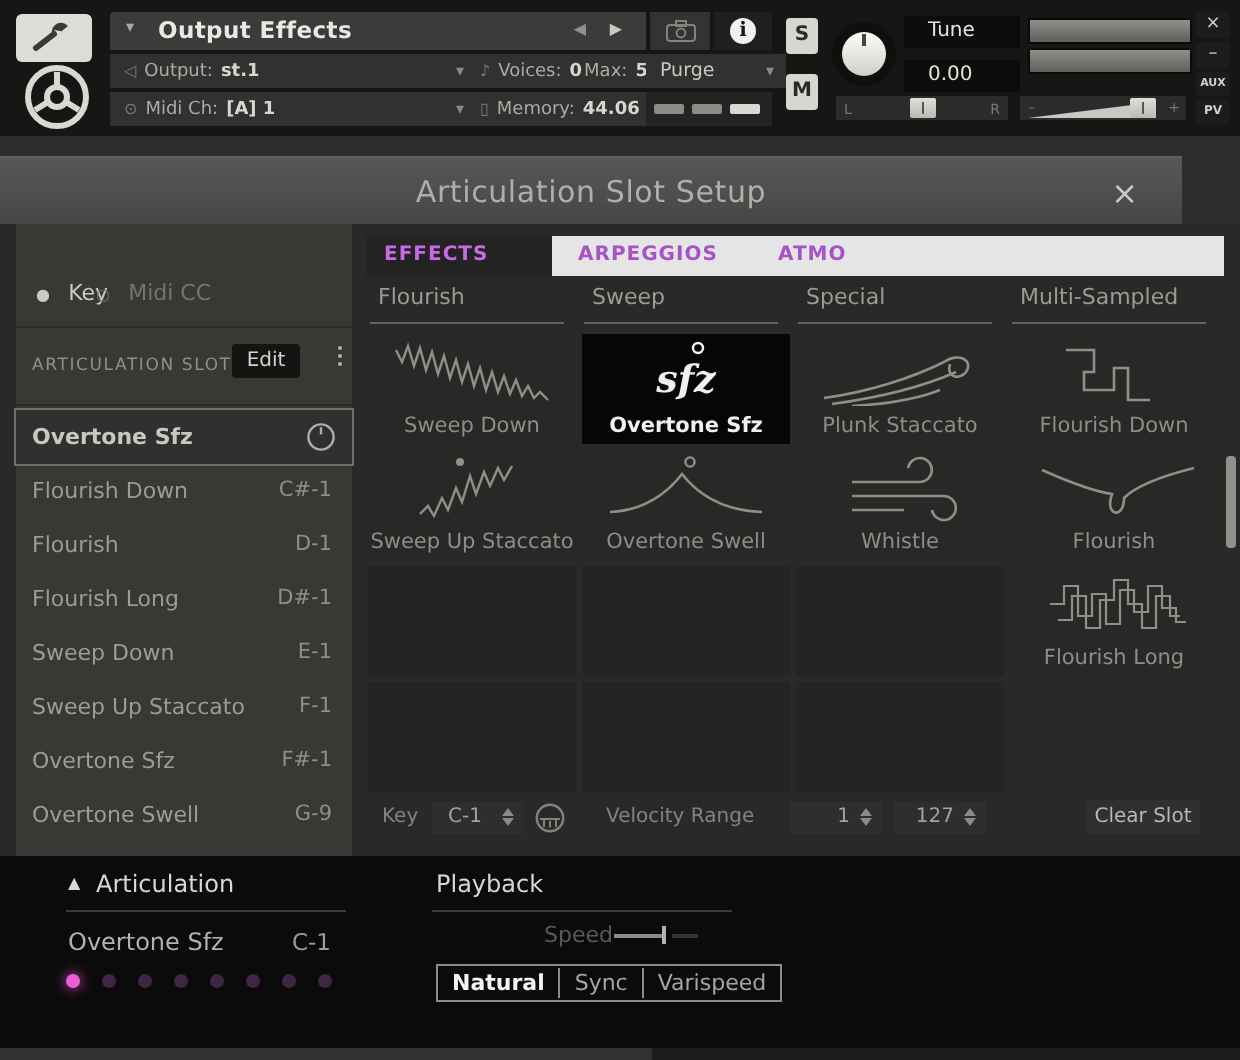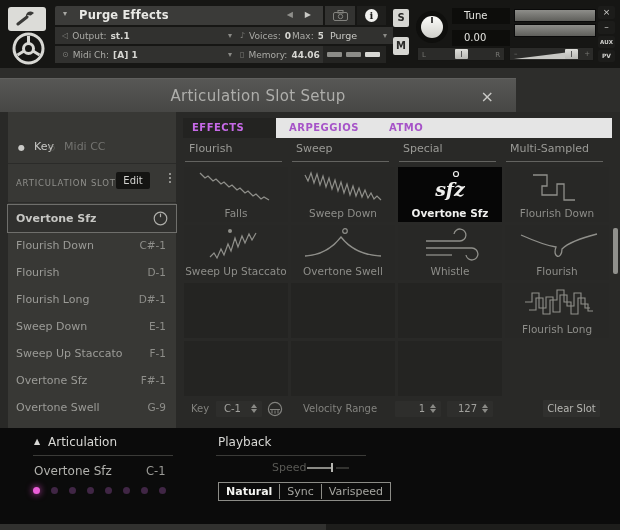--- a/index.html
+++ b/index.html
@@ -31,21 +31,21 @@
   .knob .tick{position:absolute;left:15px;top:6px;width:2px;height:6px;background:#444;}
   .tunebox{left:452px;width:58px;height:16px;background:#0d0d0b;color:#e4e4e0;font-size:10px;line-height:16px;padding-left:12px;box-sizing:border-box;}
   .lmeter{left:514px;width:80px;height:11px;background:linear-gradient(180deg,#8e8e8a,#5f5f5b);border:1px solid #0a0a0a;}
   .slider{background:#2b2b29;border:1px solid #151513;box-sizing:border-box;}
   .slider .end{position:absolute;top:3px;font-size:7px;color:#77777.3;color:#777773;}
   .shandle{position:absolute;top:1px;width:13px;height:10px;background:linear-gradient(180deg,#dededa,#b9b9b5);border-radius:1px;}
   .shandle i{position:absolute;left:6px;top:2px;width:1px;height:6px;background:#555;}
   .wedge{position:absolute;left:4px;top:3px;width:64px;height:8px;background:#c8c8c4;clip-path:polygon(0 100%,100% 0,100% 100%);}
   .edgebtn{left:598px;width:17px;background:#1c1c1a;color:#cfcfcc;text-align:center;border-radius:2px;}
   
-  .dband{left:0;top:78px;width:516px;height:34px;background:linear-gradient(180deg,#575755,#464644);border-top:1px solid #60605e;}
+  .dband{left:0;top:78px;width:591px;height:34px;background:linear-gradient(180deg,#575755,#464644);border-top:1px solid #60605e;}
   .dtitle{width:100%;text-align:center;line-height:34px;font-size:15px;color:#aeaeab;letter-spacing:.3px;}
   .dclose{position:absolute;right:22px;top:8px;font-size:16px;color:#c9c9c6;}
   .dcontent{left:0;top:112px;width:620px;height:316px;background:#292927;}
   
   .side{left:8px;top:112px;width:168px;height:316px;background:#383835;}
   .rdot{font-size:8px;}
   .sdiv{position:absolute;left:0;width:168px;height:1px;background:#2b2b29;}
   .slotshdr{position:absolute;left:8px;top:66px;font-size:8.5px;letter-spacing:.8px;color:#8f8f8b;}
   .editbtn{position:absolute;left:108px;top:60px;width:34px;height:17px;background:#141412;border-radius:2px;color:#d3d3d0;font-size:10px;text-align:center;line-height:17px;}
   .kebab{position:absolute;right:5px;top:61px;display:flex;flex-direction:column;gap:2px;}
@@ -111,21 +111,21 @@
       <svg width="35" height="35" viewBox="0 0 35 35">
         <circle cx="17.5" cy="17.5" r="14.5" fill="none" stroke="#d8d8d4" stroke-width="3"></circle>
         <circle cx="17.5" cy="17.5" r="5" fill="none" stroke="#d8d8d4" stroke-width="3"></circle>
         <path d="M17.5 12.5 V5 M13 20 L6.5 24 M22 20 L28.5 24" stroke="#d8d8d4" stroke-width="3" fill="none"></path>
       </svg>
     </div>
 
     <div class="abs hblock">
       <div class="abs titlestrip">
         <span class="dd">▾</span>
-        <span class="insttitle">Purge Effects</span>
+        <span class="insttitle">Output Effects</span>
         <span class="navL">◀</span>
         <span class="navR">▶</span>
       </div>
       <div class="abs cambox">
         <svg width="15" height="11" viewBox="0 0 15 11">
           <rect x="0.5" y="2.5" width="14" height="8" rx="1.5" fill="none" stroke="#83837f"></rect>
           <rect x="5" y="0.5" width="5" height="2.5" fill="none" stroke="#83837f"></rect>
           <circle cx="7.5" cy="6.5" r="2.2" fill="none" stroke="#83837f"></circle>
         </svg>
       </div>
@@ -279,36 +279,38 @@
     <div class="colhdr" style="left:1px;">Flourish</div>
     <div class="colhdr" style="left:108px;">Sweep</div>
     <div class="colhdr" style="left:322px;">Multi-Sampled</div>
     <div class="colhdr" style="left:215px;">Special</div>
   </div>
 
   <div class="abs grid">
 
     <div class="tile">
       <svg width="92" height="34" viewBox="0 0 92 34">
-        <polyline points="10,4 15,9 18,7 23,12 26,10 31,15 34,13 39,18 42,16 47,21 50,19 55,24 58,22 63,27 66,25 71,30 74,28 79,31" fill="none" stroke="#8f8f8a" stroke-width="1.3"></polyline>
-      </svg>
-      <div class="tlabel">Falls</div>
-    </div>
-    <div class="tile">
-      <svg width="92" height="34" viewBox="0 0 92 34">
         <polyline points="8,6 11,12 14,4 17,14 20,5 23,16 26,7 29,18 32,9 35,20 38,11 41,22 44,13 47,24 50,15 53,26 56,17 59,27 62,19 65,28 68,21 71,29 74,24 77,30 80,27 84,31" fill="none" stroke="#8f8f8a" stroke-width="1.2"></polyline>
       </svg>
       <div class="tlabel">Sweep Down</div>
     </div>
     <div class="tile sel">
       <svg width="92" height="34" viewBox="0 0 92 34">
         <circle cx="52" cy="5" r="2.5" fill="none" stroke="#f0f0ee" stroke-width="1.2"></circle>
         <text x="46" y="27" font-size="19" font-style="italic" font-weight="bold" font-family="DejaVu Serif, serif" text-anchor="middle" fill="#f0f0ee">sfz</text>
       </svg>
       <div class="tlabel">Overtone Sfz</div>
+    </div>
+    <div class="tile">
+      <svg width="92" height="34" viewBox="0 0 92 34">
+        <path d="M8,30 C30,27 52,20 68,12 c7,-5 15,-1 11,5 c-3,4 -10,3 -8,-4" fill="none" stroke="#8f8f8a" stroke-width="1.3"></path>
+        <path d="M12,33 C34,30 56,25 74,17" fill="none" stroke="#8f8f8a" stroke-width="1.3"></path>
+        <path d="M22,34 C40,33 56,30 66,26" fill="none" stroke="#8f8f8a" stroke-width="1.3"></path>
+      </svg>
+      <div class="tlabel">Plunk Staccato</div>
     </div>
 
     <div class="tile">
       <svg width="92" height="34" viewBox="0 0 92 34">
         <path d="M22,6 h14 v11 h-5 v9 h15 v-11 h7 v16 h11" fill="none" stroke="#8f8f8a" stroke-width="1.3"></path>
       </svg>
       <div class="tlabel">Flourish Down</div>
     </div>
     <div class="tile">
       <svg width="92" height="34" viewBox="0 0 92 34">

